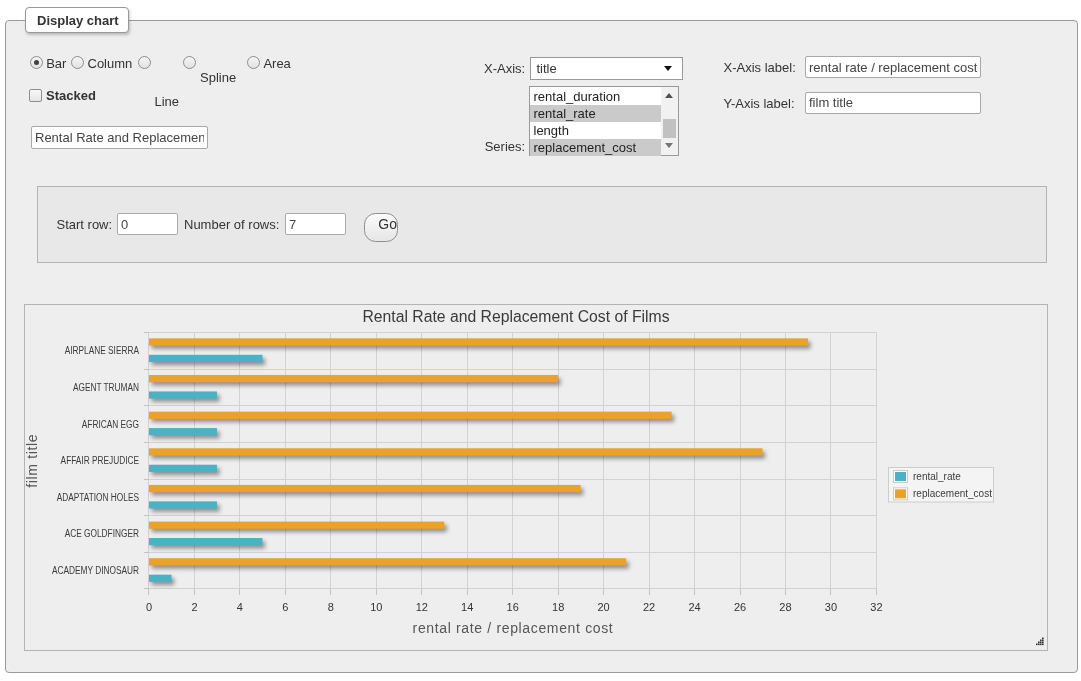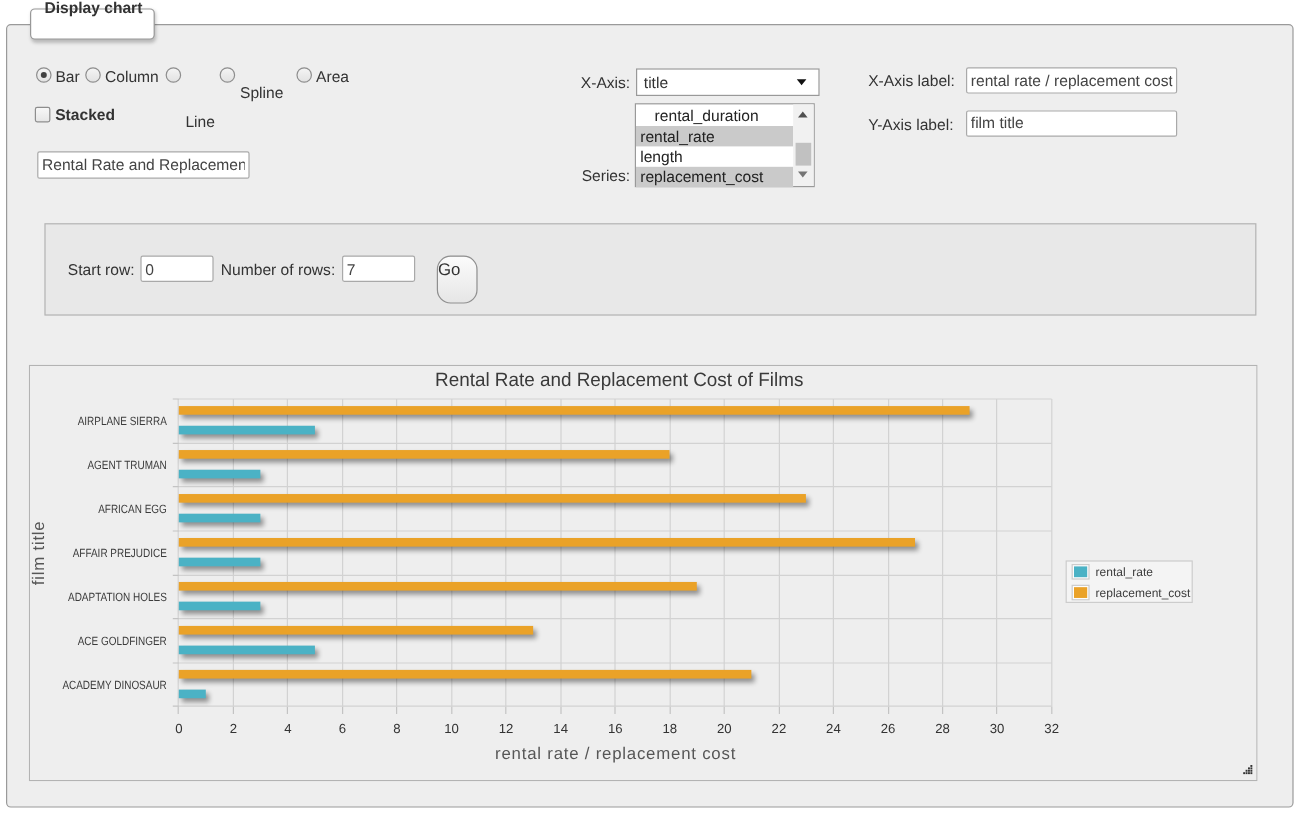--- a/index.html
+++ b/index.html
@@ -12,21 +12,21 @@
 .radio.on::after { content:""; position:absolute; left:3px; top:3px; width:5px; height:5px;
   border-radius:50%; background:#404040; }
 .check { position:absolute; width:13px; height:13px; border:1px solid #8d8d8d; border-radius:2px;
   background:linear-gradient(#f7f7f7,#e6e6e6); }
 </style></head><body>
 <div id="page">
 
   <div class="abs" style="left:4.5px;top:19.5px;width:1073px;height:653px;border:1px solid #9a9a9a;border-radius:4px;background:#eeeeee;"></div>
 
   <div class="abs" style="left:25px;top:7px;width:104px;height:26px;background:#fff;border:1px solid #989898;border-radius:4px;box-shadow:1px 2px 3px rgba(0,0,0,0.22);"></div>
-  <div class="lbl" style="left:37px;top:0;font-weight:bold;color:#333;">Display chart</div>
+  <div class="lbl" style="left:37px;top:14px;font-weight:bold;color:#333;">Display chart</div>
 
   <div class="radio on" style="left:29.5px;top:56px;"></div>
   <div class="lbl" style="left:46.2px;top:56.5px;line-height:13px;">Bar</div>
   <div class="radio" style="left:71.3px;top:56px;"></div>
   <div class="lbl" style="left:87.5px;top:56.5px;">Column</div>
   <div class="radio" style="left:137.9px;top:56px;"></div>
   <div class="lbl" style="left:154.5px;top:56.5px;margin-top:38px;">Line</div>
   <div class="radio" style="left:183.4px;top:56px;"></div>
   <div class="lbl" style="left:200px;top:71px;">Spline</div>
   <div class="radio" style="left:246.7px;top:56px;"></div>
@@ -37,21 +37,21 @@
 
   <input class="txt" style="left: 31px; top: 126px; width: 177px; height: 23px;" value="Rental Rate and Replacement Cost of Films">
 
   <div class="lbl" style="left:484px;top:62px;">X-Axis:</div>
   <div class="abs" style="left:529.5px;top:57px;width:153px;height:23px;background:#fff;border:1px solid #999;border-radius:0;"></div>
   <div class="lbl" style="left:536.5px;top:62px;color:#333;text-align:right;">title</div>
   <div class="abs" style="left:663.5px;top:65.5px;width:0;height:0;border-left:4.5px solid transparent;border-right:4.5px solid transparent;border-top:5.5px solid #111;"></div>
 
   <div class="lbl" style="left:484.7px;top:140px;">Series:</div>
   <div class="abs" style="left:528.5px;top:86px;width:150px;height:69.5px;background:#fff;border:1px solid #999;">
-    <div style="position:absolute;left:0;top:1px;width:131px;height:17px;font-size:13px;line-height:17px;color:#222;padding-left:16px;white-space:nowrap;overflow:hidden;">rental_duration</div>
+    <div style="position:absolute;left:0;top:1px;width:131px;height:17px;font-size:13px;line-height:17px;color:#222;padding-left:4px;white-space:nowrap;overflow:hidden;">rental_duration</div>
     <div style="position:absolute;left:0;top:18px;width:131px;height:17px;font-size:13px;line-height:17px;color:#222;padding-left:4px;background:#cacaca;white-space:nowrap;overflow:hidden;">rental_rate</div>
     <div style="position:absolute;left:0;top:35px;width:158px;height:17px;font-size:13px;line-height:17px;color:#222;padding-left:4px;white-space:nowrap;overflow:hidden;">length</div>
     <div style="position:absolute;left:0;top:52px;width:131px;height:17px;font-size:13px;line-height:17px;color:#222;padding-left:4px;background:#cacaca;white-space:nowrap;overflow:hidden;">replacement_cost</div>
 
     <div style="position:absolute;right:0;top:0;width:17px;height:67.5px;background:#f1f1f1;">
       <div style="position:absolute;left:4px;top:6px;width:0;height:0;border-left:4.5px solid transparent;border-right:4.5px solid transparent;border-bottom:5px solid #505050;"></div>
       <div style="position:absolute;left:2px;top:32px;width:13px;height:19px;background:#c1c1c1;"></div>
       <div style="position:absolute;left:4px;top:56px;width:0;height:0;border-left:4.5px solid transparent;border-right:4.5px solid transparent;border-top:5px solid #757575;"></div>
     </div>
   </div>
@@ -59,21 +59,21 @@
   <div class="lbl" style="left:723.5px;top:61px;">X-Axis label:</div>
   <input class="txt" style="left: 805px; top: 56px; width: 175.5px; height: 22px;" value="rental rate / replacement cost">
   <div class="lbl" style="left:723.5px;top:96.5px;text-align:right;">Y-Axis label:</div>
   <input class="txt" style="left: 805px; top: 91.5px; width: 175.5px; height: 22px;" value="film title">
 
   <div class="abs" style="left:37px;top:185.5px;width:1010px;height:77px;background:#e8e8e8;border:1px solid #b3b3b3;"></div>
   <div class="lbl" style="left:56.5px;top:218px;">Start row:</div>
   <input class="txt" style="left: 117px; top: 213px; width: 61px; height: 22px;" value="0">
   <div class="lbl" style="left:184px;top:218px;">Number of rows:</div>
   <input class="txt" style="left: 285px; top: 213px; width: 60.5px; height: 22px;" value="7">
-  <div class="abs" style="left:364px;top:213px;width:34px;height:40px;border:1px solid #8f8f8f;border-radius:11.5px;background:linear-gradient(#fbfbfb,#e6e6e6);text-align:left;font-size:14px;color:#333;line-height:21px;">Go</div>
+  <div class="abs" style="left:364px;top:213px;width:34px;height:29px;border:1px solid #8f8f8f;border-radius:11.5px;background:linear-gradient(#fbfbfb,#e6e6e6);text-align:right;font-size:14px;color:#333;line-height:21px;">Go</div>
 
   <svg width="1024" height="347" viewBox="0 0 1024 347" style="position:absolute;left:24px;top:304px;" font-family="Liberation Sans, sans-serif">
       <rect x="0.50" y="0.50" width="1023.00" height="346.00" fill="#eeeeee" stroke="#b3b3b3" stroke-width="1"></rect>
       <line x1="124.50" y1="28.50" x2="124.50" y2="285.00" stroke="#d2d2d2" stroke-width="1"></line>
       <line x1="124.50" y1="285.00" x2="124.50" y2="291.00" stroke="#c3c3c3" stroke-width="1"></line>
       <line x1="170.50" y1="28.50" x2="170.50" y2="285.00" stroke="#d2d2d2" stroke-width="1"></line>
       <line x1="170.50" y1="285.00" x2="170.50" y2="291.00" stroke="#c3c3c3" stroke-width="1"></line>
       <line x1="215.50" y1="28.50" x2="215.50" y2="285.00" stroke="#d2d2d2" stroke-width="1"></line>
       <line x1="215.50" y1="285.00" x2="215.50" y2="291.00" stroke="#c3c3c3" stroke-width="1"></line>
       <line x1="261.50" y1="28.50" x2="261.50" y2="285.00" stroke="#d2d2d2" stroke-width="1"></line>

